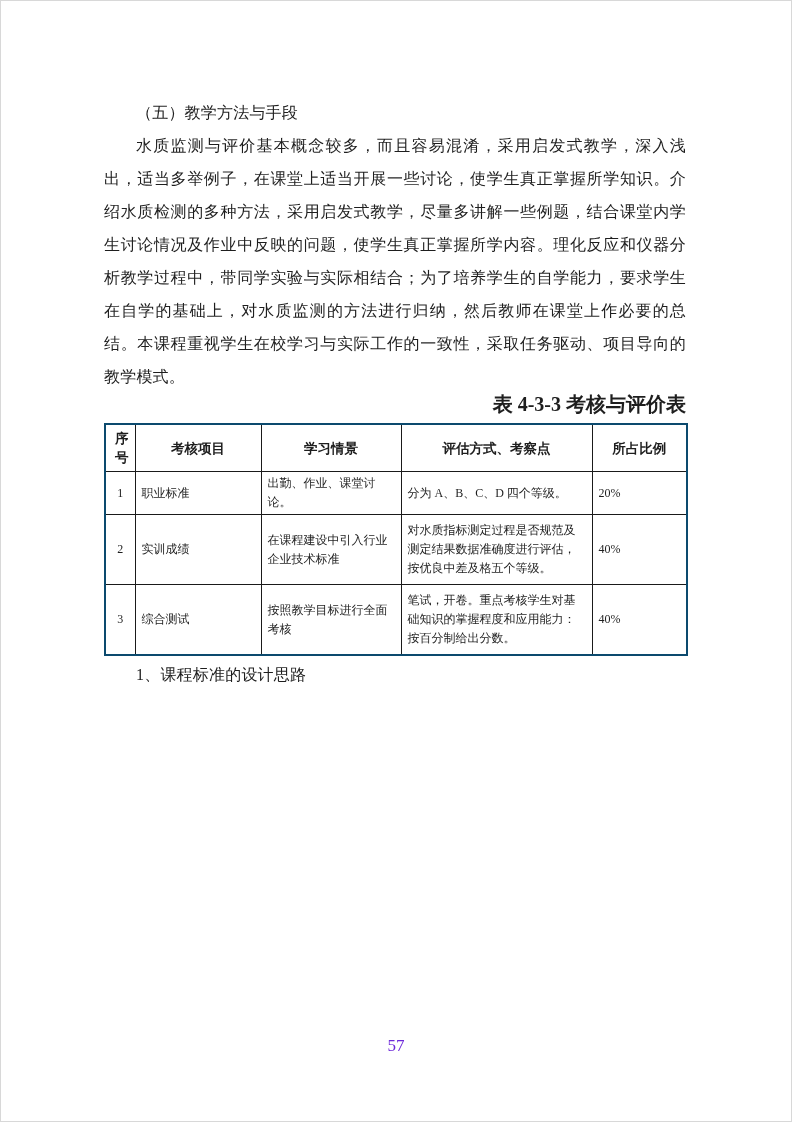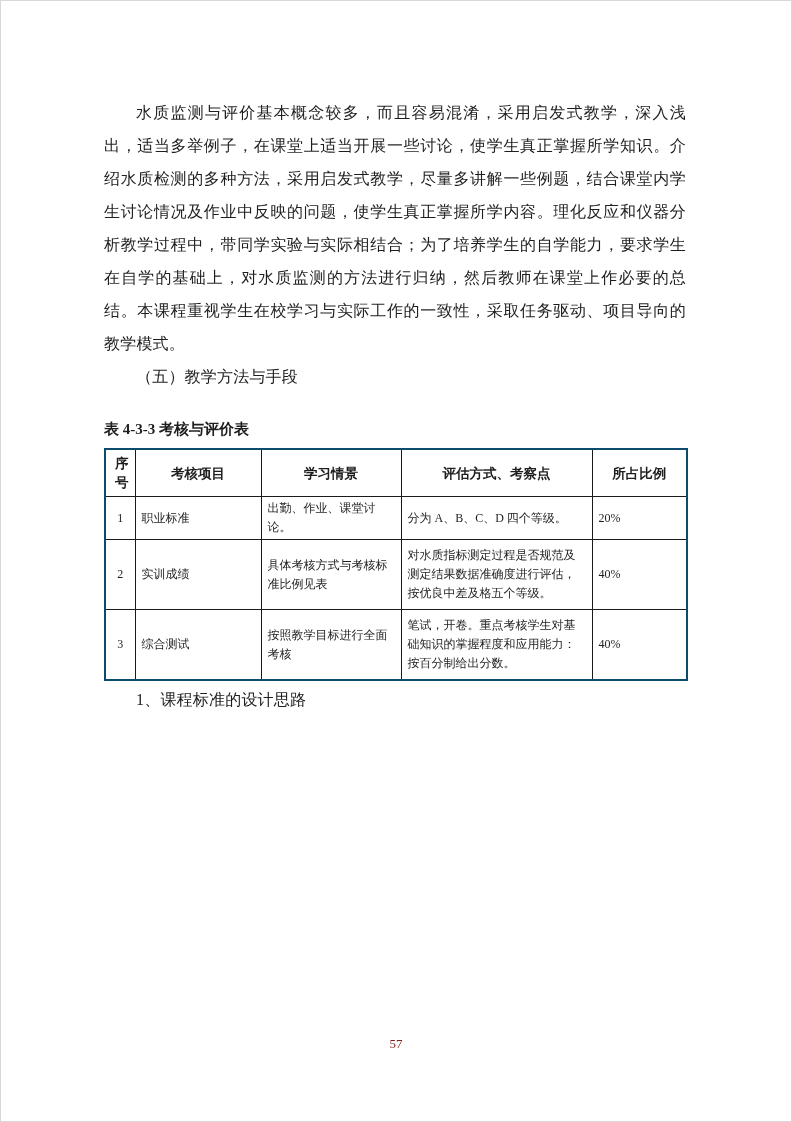--- a/index.html
+++ b/index.html
@@ -25,26 +25,26 @@
   }
   .blk { margin: 0; }
   .blk.heading, .blk.para {
     font-size: 16px;
     line-height: 33px;
     text-align: justify;
     text-indent: 2em;
     letter-spacing: 0.2px;
   }
   .blk.caption {
-    text-align: left;
+    text-align: right;
     text-indent: 0;
     font-weight: bold;
-    font-size: 15px;
+    font-size: 20px;
     line-height: 22px;
-    margin: 25px 0 8px 0;
+    margin: 0 0 8px 0;
   }
   table.assess-table {
     border-collapse: collapse;
     table-layout: fixed;
     width: 582px;
     border: 2px solid #0c4a6e;
     margin: 0 0 2px 0;
   }
   table.assess-table th, table.assess-table td {
     border: 1px solid #1a1a1a;
@@ -68,31 +68,31 @@
     vertical-align: middle;
     text-align: left;
   }
   table.assess-table td.center { text-align: center; padding: 2px 1px; }
   table.assess-table td.pad-tall { padding-top: 6px; padding-bottom: 6px; }
   .page-number {
     position: absolute;
     left: 0; right: 0;
     top: 1036px;
     text-align: center;
-    font-size: 13px;
-    color: #7f1d1d;
+    font-size: 17px;
+    color: #6d28d9;
   }
 </style>
 </head>
 <body>
 
 <div class="page">
   <div class="content" id="doc-body">
+      <div class="blk heading">（五）教学方法与手段</div>
       <div class="blk para">水质监测与评价基本概念较多，而且容易混淆，采用启发式教学，深入浅出，适当多举例子，在课堂上适当开展一些讨论，使学生真正掌握所学知识。介绍水质检测的多种方法，采用启发式教学，尽量多讲解一些例题，结合课堂内学生讨论情况及作业中反映的问题，使学生真正掌握所学内容。理化反应和仪器分析教学过程中，带同学实验与实际相结合；为了培养学生的自学能力，要求学生在自学的基础上，对水质监测的方法进行归纳，然后教师在课堂上作必要的总结。本课程重视学生在校学习与实际工作的一致性，采取任务驱动、项目导向的教学模式。</div>
-      <div class="blk heading">（五）教学方法与手段</div>
       <div class="blk caption">表 4-3-3 考核与评价表</div>
       <table class="assess-table">
         <colgroup>
           <col style="width: 30px;">
           <col style="width: 126px;">
           <col style="width: 140px;">
           <col style="width: 191px;">
           <col style="width: 95px;">
         </colgroup>
         <thead>
@@ -108,21 +108,21 @@
           <tr>
             <td class="center">1</td>
             <td>职业标准</td>
             <td>出勤、作业、课堂讨论。</td>
             <td>分为 A、B、C、D 四个等级。</td>
             <td>20%</td>
           </tr>
           <tr>
             <td class="center pad-tall">2</td>
             <td class="pad-tall">实训成绩</td>
-            <td class="pad-tall">具体考核方式与考核标准比例见表</td>
+            <td class="pad-tall">在课程建设中引入行业企业技术标准</td>
             <td class="pad-tall">对水质指标测定过程是否规范及测定结果数据准确度进行评估，按优良中差及格五个等级。</td>
             <td class="pad-tall">40%</td>
           </tr>
           <tr>
             <td class="center pad-tall">3</td>
             <td class="pad-tall">综合测试</td>
             <td class="pad-tall">按照教学目标进行全面考核</td>
             <td class="pad-tall">笔试，开卷。重点考核学生对基础知识的掌握程度和应用能力：按百分制给出分数。</td>
             <td class="pad-tall">40%</td>
           </tr>

